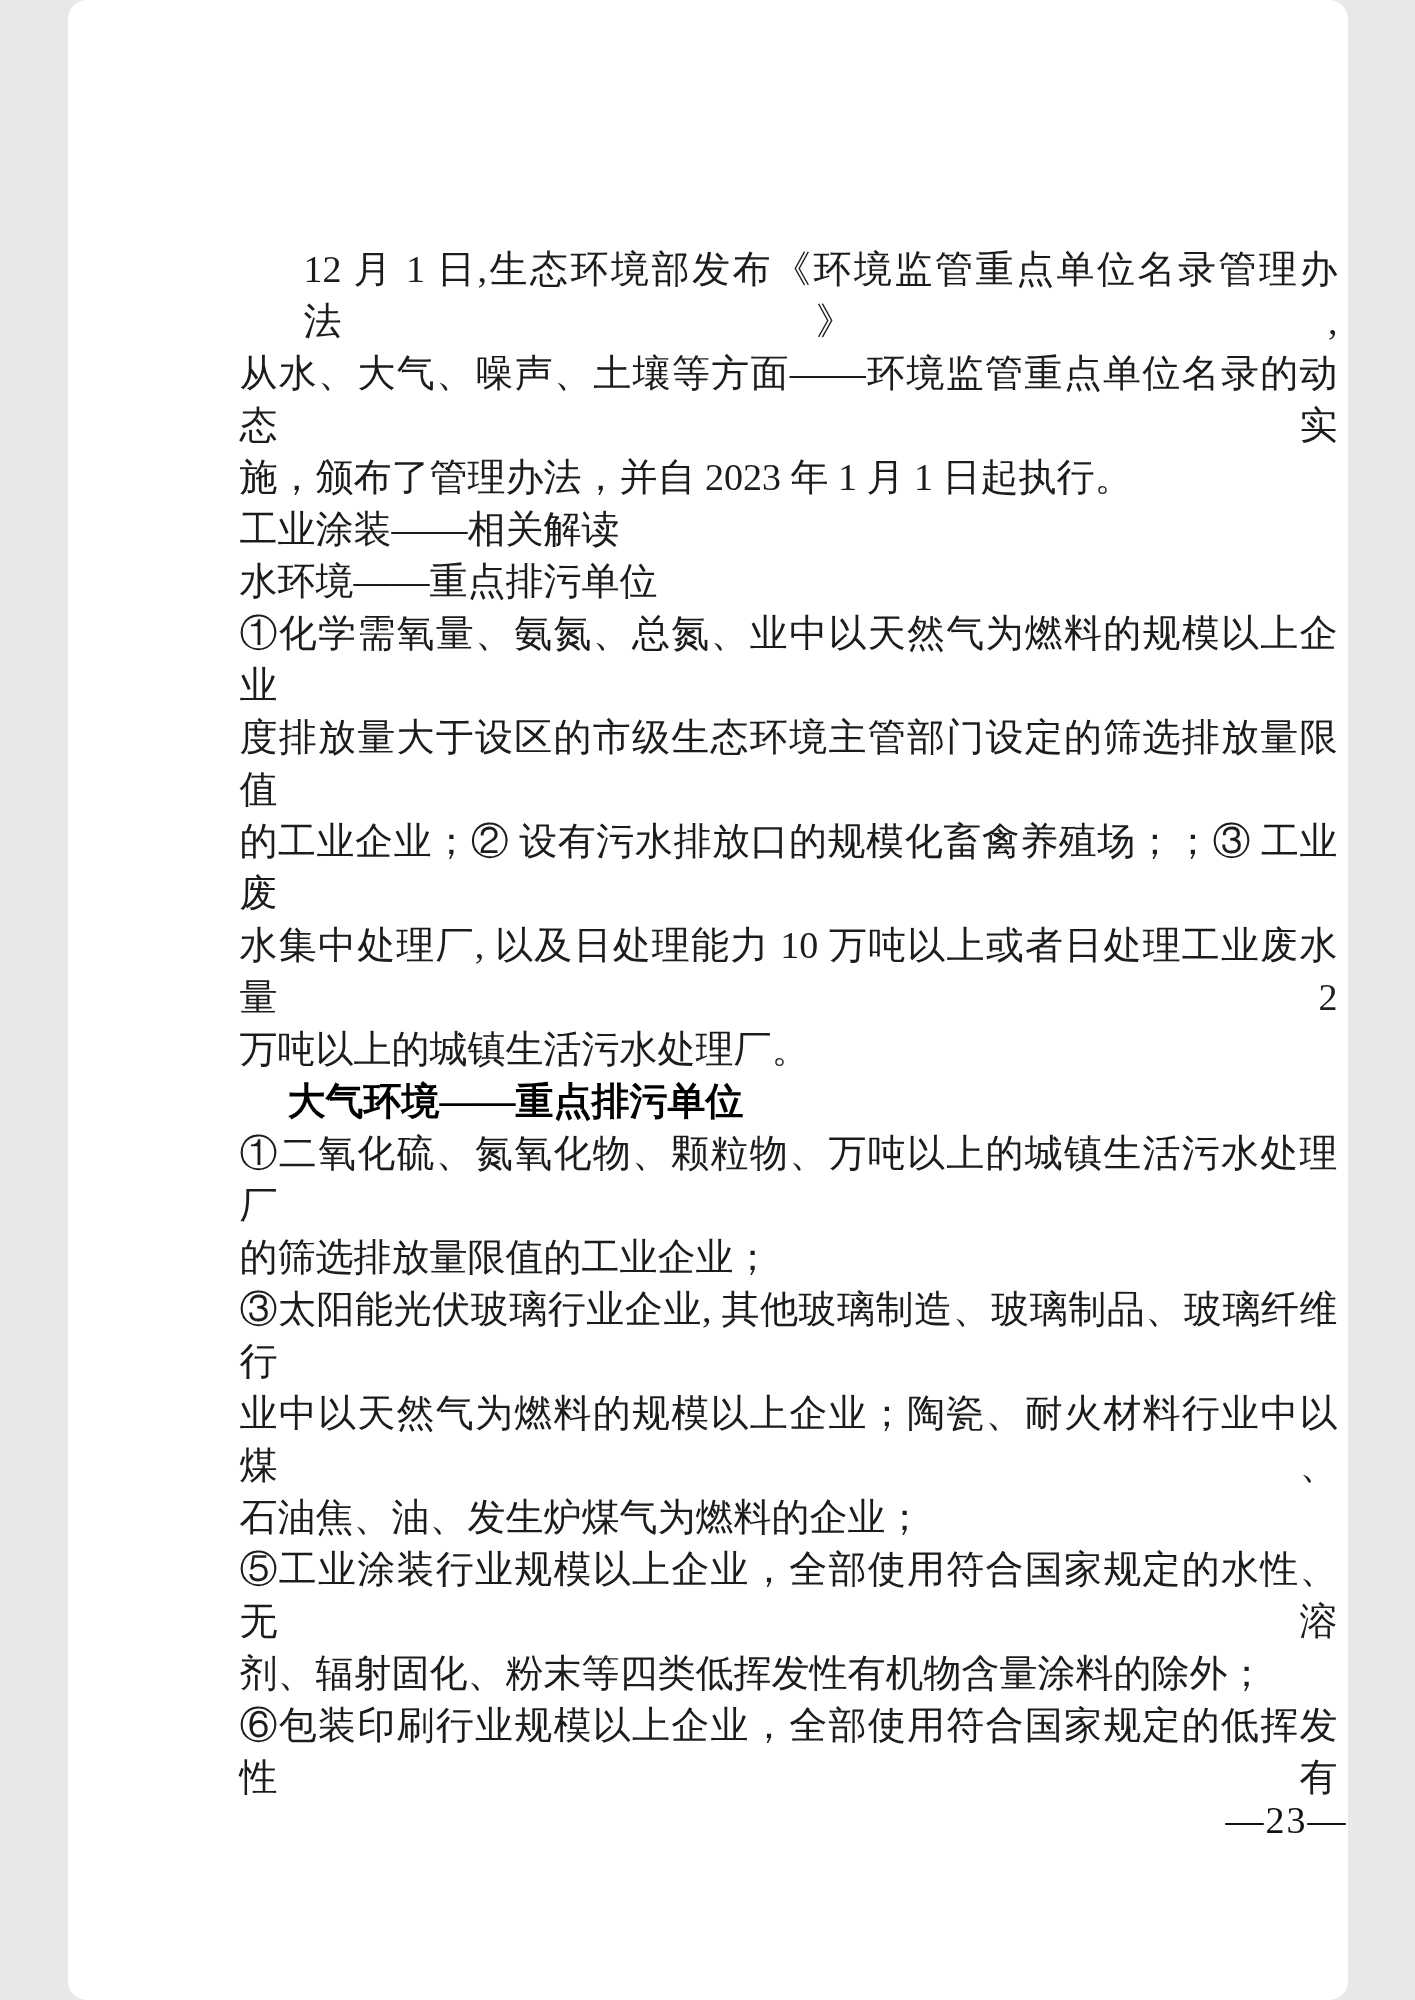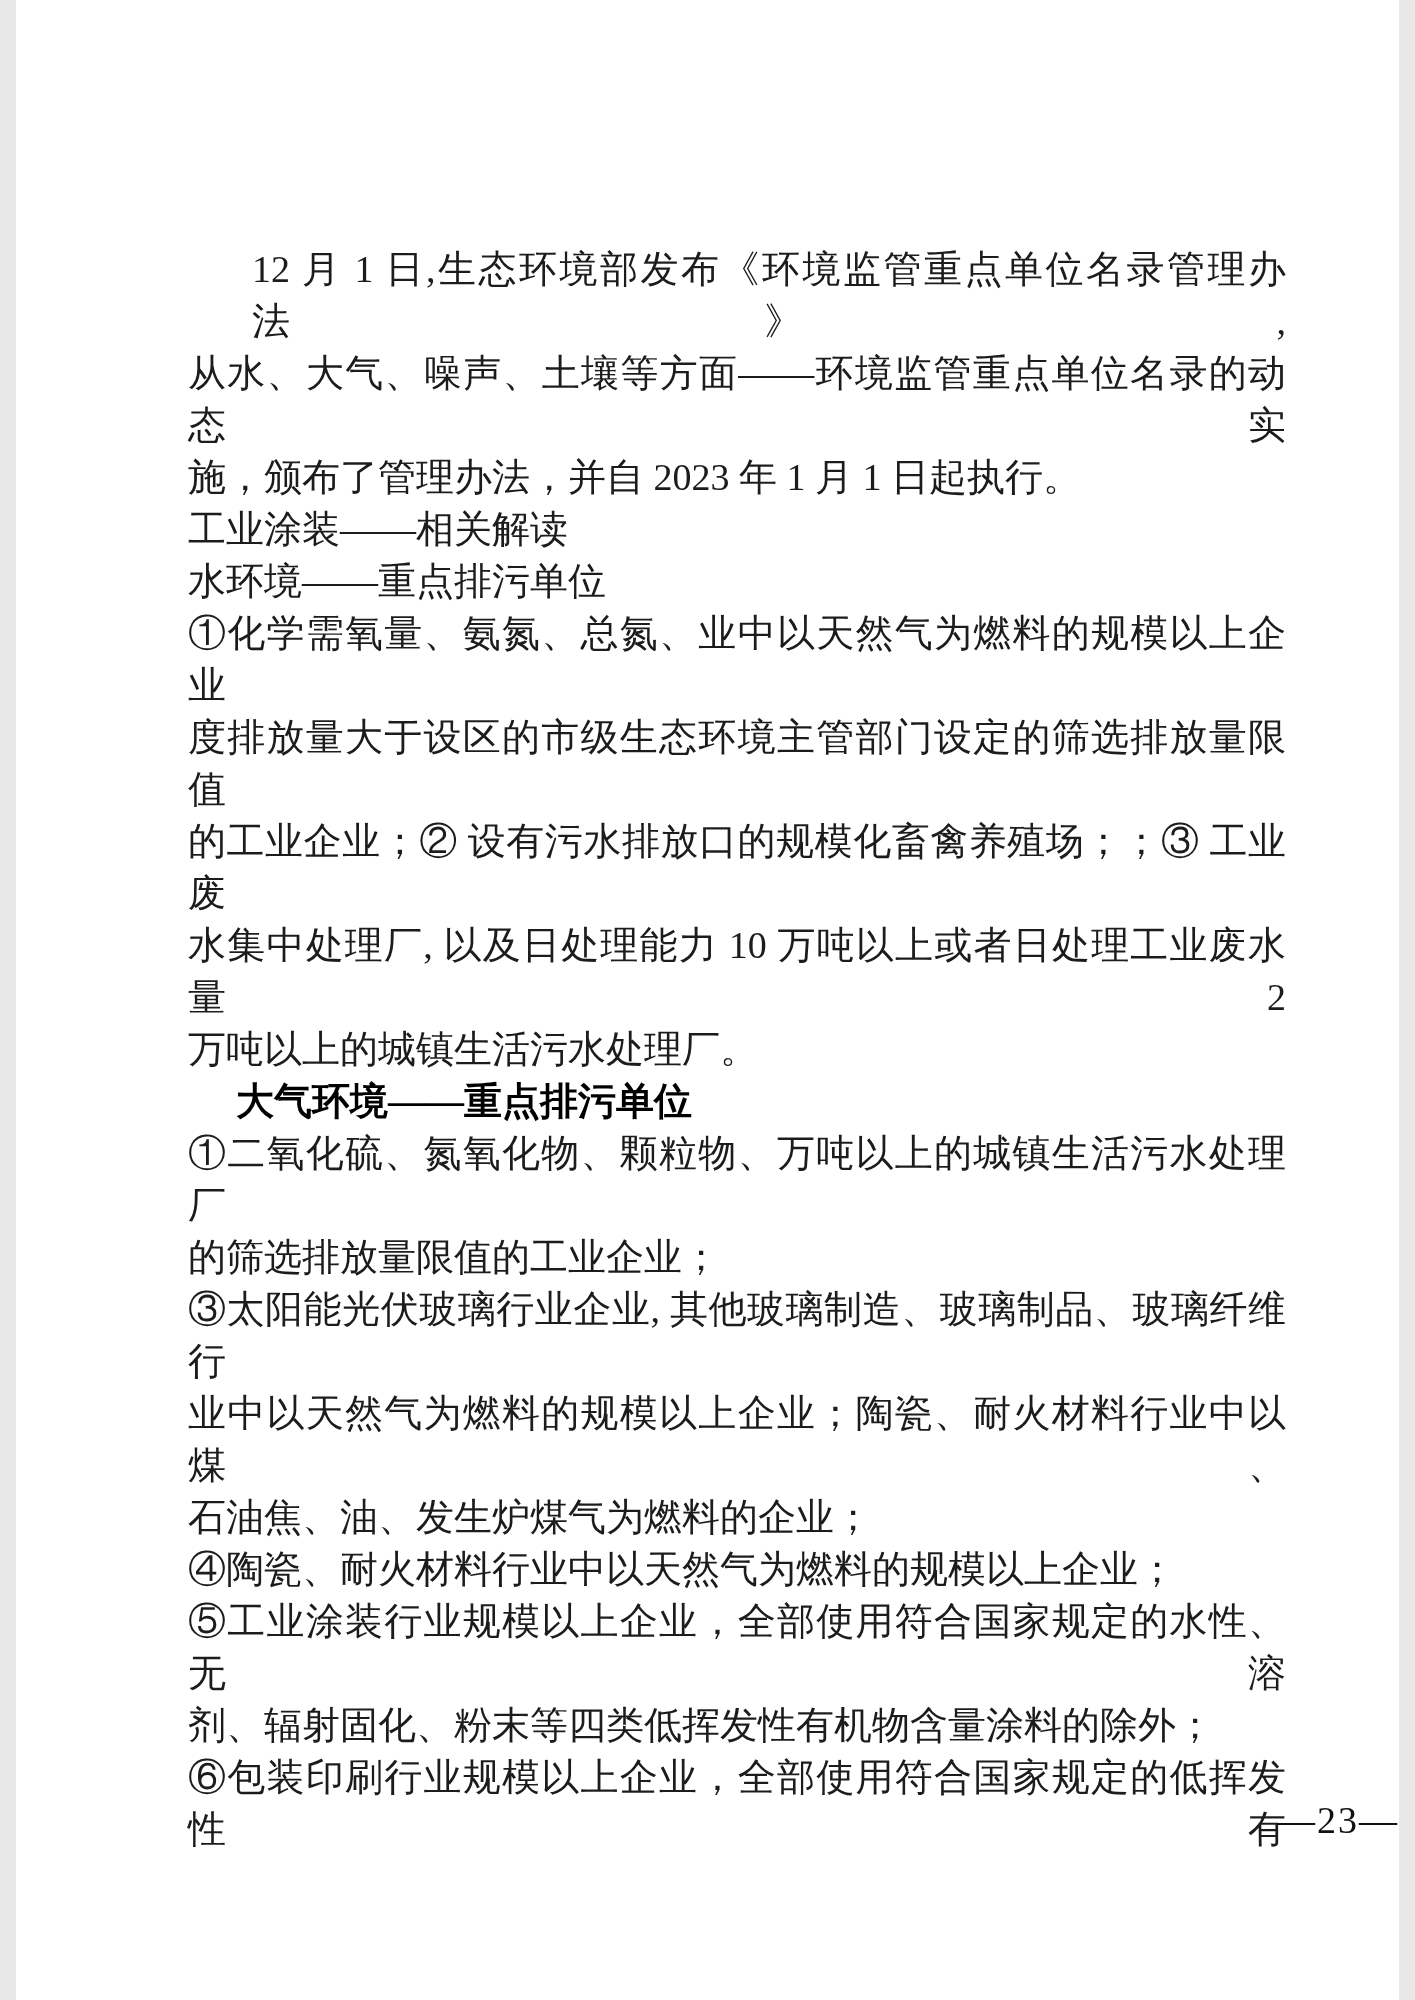--- a/index.html
+++ b/index.html
@@ -2,27 +2,28 @@
 <html><head>
 <meta charset="utf-8">
 <style>
   html, body {
     margin: 0;
     padding: 0;
     background: #e8e8e8;
   }
   .page {
     position: relative;
-    width: 1383px;
+    width: 1280px;
     height: 2000px;
     margin: 0 auto;
     background: #ffffff;
     overflow: hidden;
     font-family: "Liberation Serif", "DejaVu Serif", serif;
     color: #1c1c1c;
+    border-radius: 19px;
   }
   .text-block {
     position: absolute;
     left: 172px;
     top: 243px;
     width: 1098px;
     font-size: 38px;
     line-height: 52px;
   }
   .line {
@@ -64,19 +65,18 @@
       <div class="line full">度排放量大于设区的市级生态环境主管部门设定的筛选排放量限值</div>
       <div class="line full">的工业企业；② 设有污水排放口的规模化畜禽养殖场；；③ 工业废</div>
       <div class="line full">水集中处理厂, 以及日处理能力 10 万吨以上或者日处理工业废水量 2</div>
       <div class="line">万吨以上的城镇生活污水处理厂。</div>
       <div class="line bold">大气环境——重点排污单位</div>
       <div class="line full">①二氧化硫、氮氧化物、颗粒物、万吨以上的城镇生活污水处理厂</div>
       <div class="line">的筛选排放量限值的工业企业；</div>
       <div class="line full">③太阳能光伏玻璃行业企业, 其他玻璃制造、玻璃制品、玻璃纤维行</div>
       <div class="line full">业中以天然气为燃料的规模以上企业；陶瓷、耐火材料行业中以煤、</div>
       <div class="line">石油焦、油、发生炉煤气为燃料的企业；</div>
-      <div class="line">④陶瓷、耐火材料行业中以天然气为燃料的规模以上企业；</div>
       <div class="line full">⑤工业涂装行业规模以上企业，全部使用符合国家规定的水性、无溶</div>
       <div class="line">剂、辐射固化、粉末等四类低挥发性有机物含量涂料的除外；</div>
       <div class="line full">⑥包装印刷行业规模以上企业，全部使用符合国家规定的低挥发性有</div>
     </div>
   <div class="page-number">—23—</div>
 </div>
 
 </body></html>

